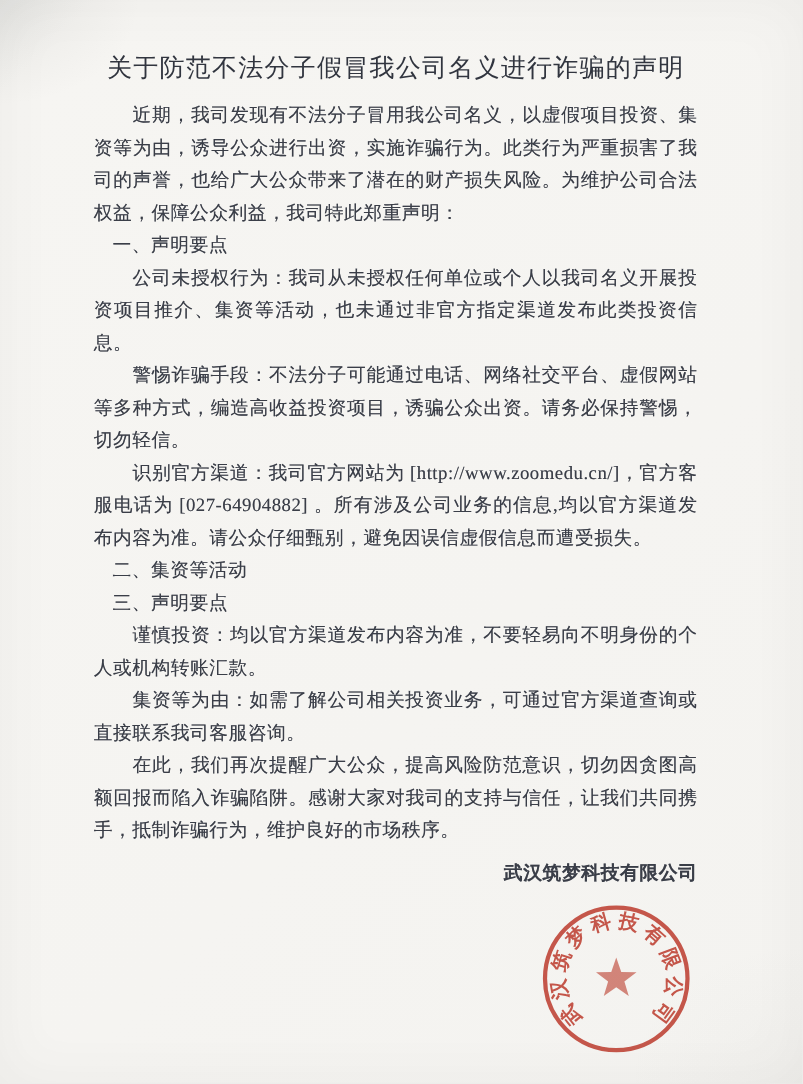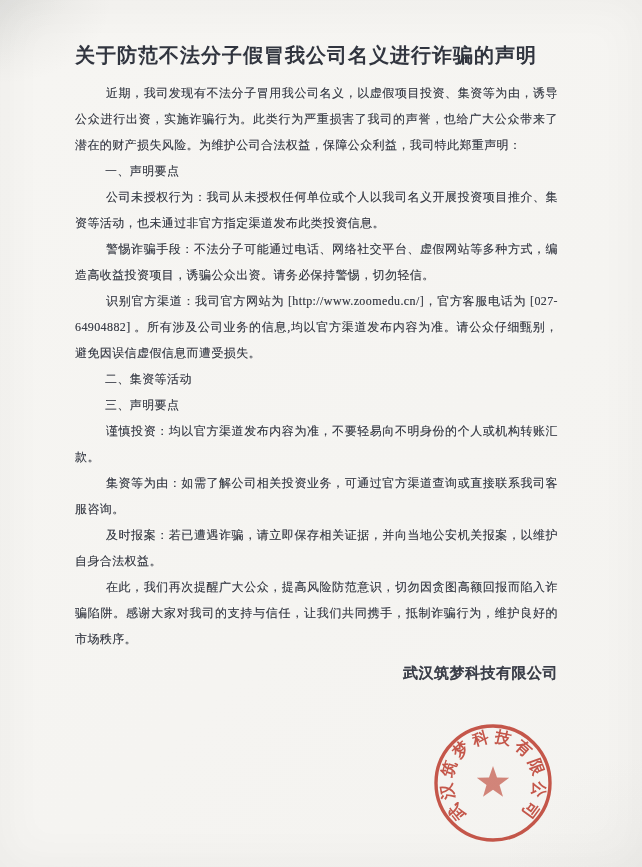--- a/index.html
+++ b/index.html
@@ -21,34 +21,35 @@
   .content{
     position:absolute;
     left:75px;top:40px;
     width:483px;
     color:#3a3e48;
   }
   .doc-title{
     margin:0 0 10px 0;
     font-size:20px;
     line-height:30px;
-    font-weight:bold;
+    font-weight:normal;
+    text-align:center;
     letter-spacing:1px;
     color:#31353f;
   }
   .para{
     margin:0;
-    font-size:12px;
+    font-size:15px;
     line-height:26px;
     text-align:justify;
     letter-spacing:0.4px;
     text-shadow:0 0 0.5px rgba(58,62,72,0.55);
   }
   .para.indent{text-indent:31px;}
-  .para.heading{margin-left:30px;}
+  .para.heading{margin-left:15px;}
   .signature{
     margin-top:8px;
     text-align:right;
   }
   .signature .sig-inner{
     display:inline-block;
     text-align:center;
   }
   .sig-company{
     font-size:15px;
@@ -84,21 +85,20 @@
 
     <p class="para indent">近期，我司发现有不法分子冒用我公司名义，以虚假项目投资、集资等为由，诱导公众进行出资，实施诈骗行为。此类行为严重损害了我司的声誉，也给广大公众带来了潜在的财产损失风险。为维护公司合法权益，保障公众利益，我司特此郑重声明：</p>
     <p class="para heading">一、声明要点</p>
     <p class="para indent">公司未授权行为：我司从未授权任何单位或个人以我司名义开展投资项目推介、集资等活动，也未通过非官方指定渠道发布此类投资信息。</p>
     <p class="para indent">警惕诈骗手段：不法分子可能通过电话、网络社交平台、虚假网站等多种方式，编造高收益投资项目，诱骗公众出资。请务必保持警惕，切勿轻信。</p>
     <p class="para indent">识别官方渠道：我司官方网站为 [http://www.zoomedu.cn/]，官方客服电话为 [027-64904882] 。所有涉及公司业务的信息,均以官方渠道发布内容为准。请公众仔细甄别，避免因误信虚假信息而遭受损失。</p>
     <p class="para heading">二、集资等活动</p>
     <p class="para heading">三、声明要点</p>
     <p class="para indent">谨慎投资：均以官方渠道发布内容为准，不要轻易向不明身份的个人或机构转账汇款。</p>
     <p class="para indent">集资等为由：如需了解公司相关投资业务，可通过官方渠道查询或直接联系我司客服咨询。</p>
-    <p class="para indent">及时报案：若已遭遇诈骗，请立即保存相关证据，并向当地公安机关报案，以维护自身合法权益。</p>
     <p class="para indent">在此，我们再次提醒广大公众，提高风险防范意识，切勿因贪图高额回报而陷入诈骗陷阱。感谢大家对我司的支持与信任，让我们共同携手，抵制诈骗行为，维护良好的市场秩序。</p>
 
     <div class="signature">
       <div class="sig-inner">
         <div class="sig-company">武汉筑梦科技有限公司</div>
         
       </div>
     </div>
   </div>
 

